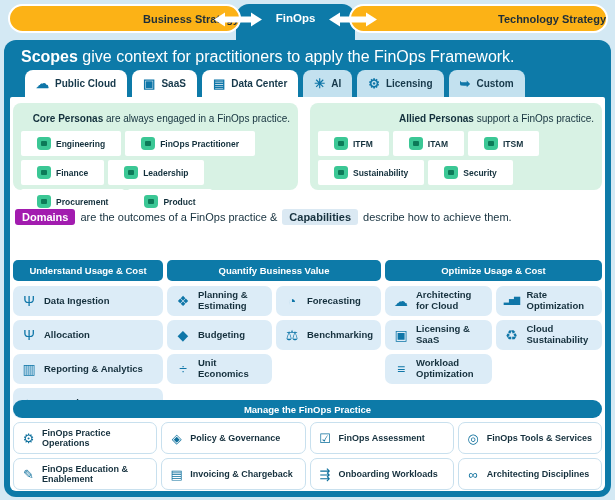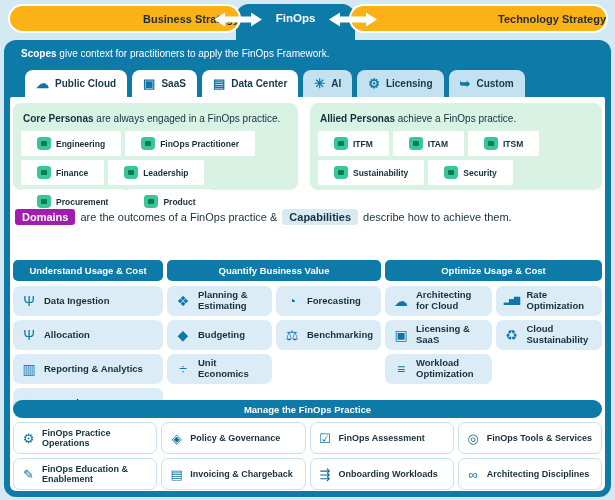--- a/index.html
+++ b/index.html
@@ -16,36 +16,36 @@
   .finops-tab { position:absolute; left:236px; top:4px; width:119px; height:40px;
     background:#0d7aa8; border-radius:13px 13px 0 0; z-index:1;
     display:flex; justify-content:center; align-items:flex-start; padding-top:8px;
     font-size:11.5px; font-weight:700; color:#fff; }
   .bi-arrow { position:absolute; top:12px; width:48px; height:15px; z-index:3; }
   .arrow-a { left:214px; } .arrow-b { left:329px; }
 
   
   .container { position:absolute; left:4px; top:40px; width:607px; height:457px;
     background:#0d7aa8; border-radius:12px; }
-  .scopes-intro { position:absolute; left:17px; top:8px; color:#fff; font-size:10px; }
+  .scopes-intro { position:absolute; left:17px; top:8px; color:#fff; font-size:16px; }
   .scopes-intro b { font-weight:700; }
 
   .tabs { position:absolute; left:21px; top:30px; display:flex; gap:5px; }
   .tab { height:27px; display:flex; align-items:center; gap:6px; padding:0 11px;
     border-radius:8px 8px 0 0; font-size:10px; font-weight:700; color:#16384a; }
   .tab.active { background:#fff; }
   .tab.inactive { background:#c3e1ef; }
   .tab-icon { color:#0f76a8; font-size:13px; line-height:1; }
 
   .inner-panel { position:absolute; left:6px; top:57px; width:595px; height:394px;
     background:#fff; border-radius:2px 2px 6px 6px; }
 
   
   .personas-row { position:absolute; left:3px; top:6px; width:589px; height:87px;
-    display:flex; gap:12px; }
+    display:flex; gap:12px;text-align:right; }
   .persona-panel { background:#d8f2e4; border-radius:8px; padding:8px 8px; }
   .persona-panel.core { width:285px; } .persona-panel.allied { width:292px; }
   .panel-title { font-size:10px; color:#13303c; margin:2px 0 7px 2px; }
   .panel-title b { font-weight:700; }
   .persona-pills { display:flex; flex-wrap:wrap; gap:4px; }
   .persona-pill { background:#fff; border-radius:2px; height:25px; display:flex;
     align-items:center; gap:5px; padding:0 16px; }
   .tshirt { width:14px; height:13px; background:#3bc795; border-radius:3px 3px 4px 4px;
     position:relative; flex:0 0 auto; }
   .tshirt::after { content:""; position:absolute; left:4px; top:4px; width:6px; height:5px;
@@ -169,21 +169,21 @@
                 <span class="persona-label">Procurement</span>
               </div>
               <div class="persona-pill">
                 <span class="tshirt"></span>
                 <span class="persona-label">Product</span>
               </div>
             </div>
         </div>
         <div class="persona-panel allied">
           <div class="panel-title">
-            <b>Allied Personas</b><span> achieve a FinOps practice.</span>
+            <b>Allied Personas</b><span> support a FinOps practice.</span>
           </div>
           <div class="persona-pills" id="allied-pills">
               <div class="persona-pill">
                 <span class="tshirt"></span>
                 <span class="persona-label">ITFM</span>
               </div>
               <div class="persona-pill">
                 <span class="tshirt"></span>
                 <span class="persona-label">ITAM</span>
               </div>

